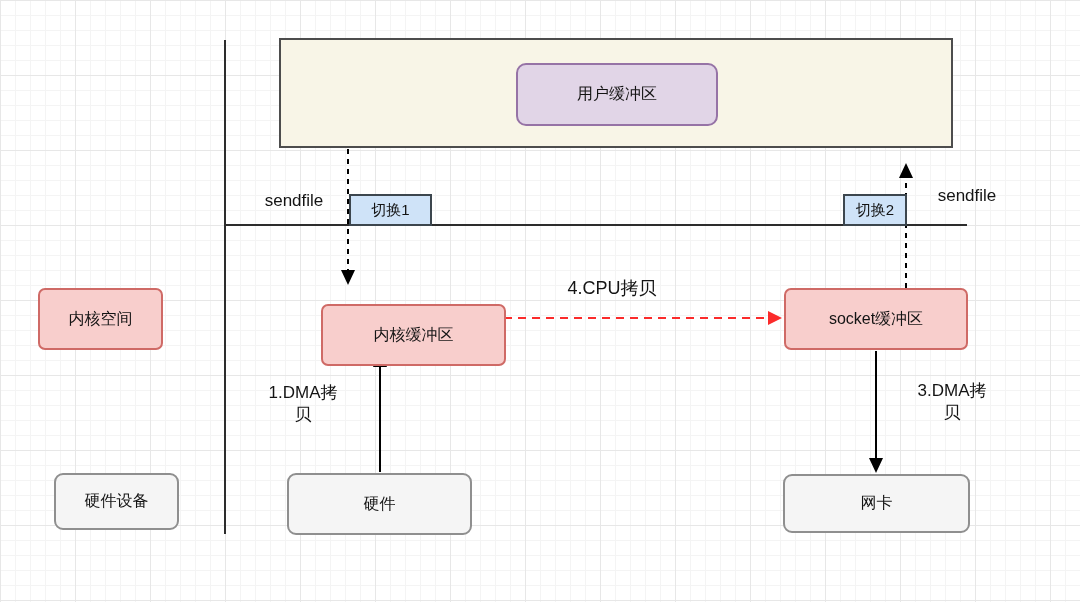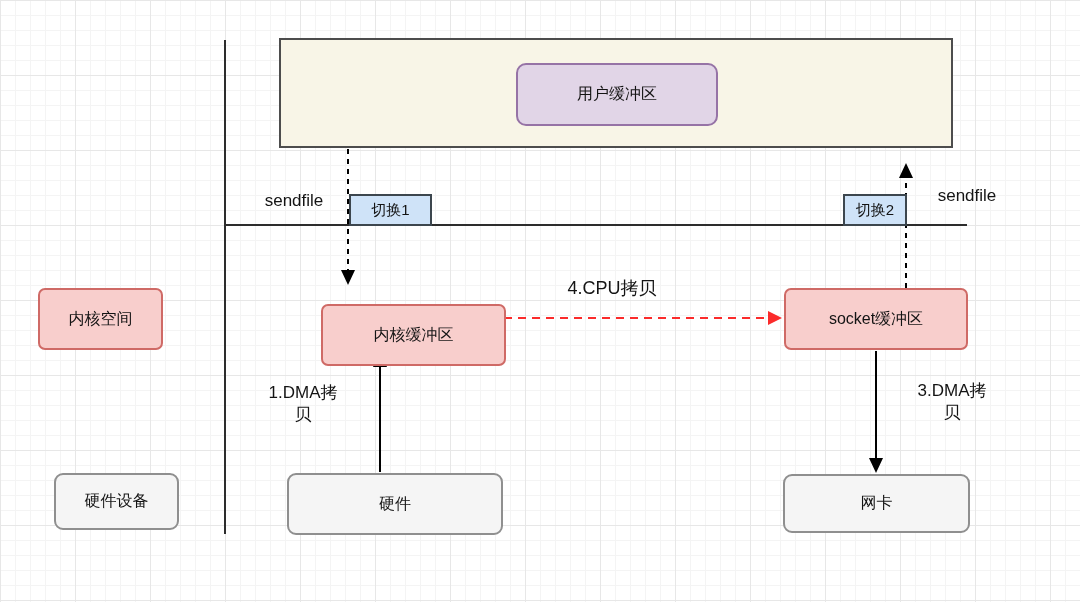--- a/index.html
+++ b/index.html
@@ -25,21 +25,21 @@
   .blue{background:var(--blue-fill);border:2px solid var(--blue-border);border-radius:0;font-size:15px;}
   .lane-user   {left:38px;top:103px;width:125px;height:60px;}
   .big-user-box{left:279px;top:38px;width:674px;height:110px;}
   .user-buffer {left:516px;top:63px;width:202px;height:63px;}
   .switch1     {left:349px;top:194px;width:83px;height:32px;}
   .switch2     {left:843px;top:194px;width:64px;height:32px;}
   .lane-kernel {left:38px;top:288px;width:125px;height:62px;}
   .kernel-buf  {left:288px;top:304px;width:185px;height:62px;margin-left:33px;}
   .socket-buf  {left:784px;top:288px;width:184px;height:62px;}
   .lane-hw     {left:38px;top:473px;width:125px;height:57px;margin-left:16px;}
-  .hardware    {left:287px;top:473px;width:216px;height:62px;}
+  .hardware    {left:287px;top:473px;width:185px;height:62px;}
   .nic         {left:783px;top:474px;width:187px;height:59px;}
   .vline{position:absolute;left:224px;top:40px;width:2px;height:494px;background:var(--line-color);}
   .hline{position:absolute;left:225px;top:224px;width:742px;height:2px;background:var(--line-color);}
   .flabel{
     position:absolute;color:#141414;font-size:17px;text-align:center;
     white-space:pre-line;line-height:22px;
   }
   .lbl-sendfile-left {left:254px;top:190px;width:80px;}
   .lbl-sendfile-right{left:927px;top:185px;width:80px;}
   .lbl-cpu-copy {left:552px;top:277px;width:120px;font-size:18px;}

